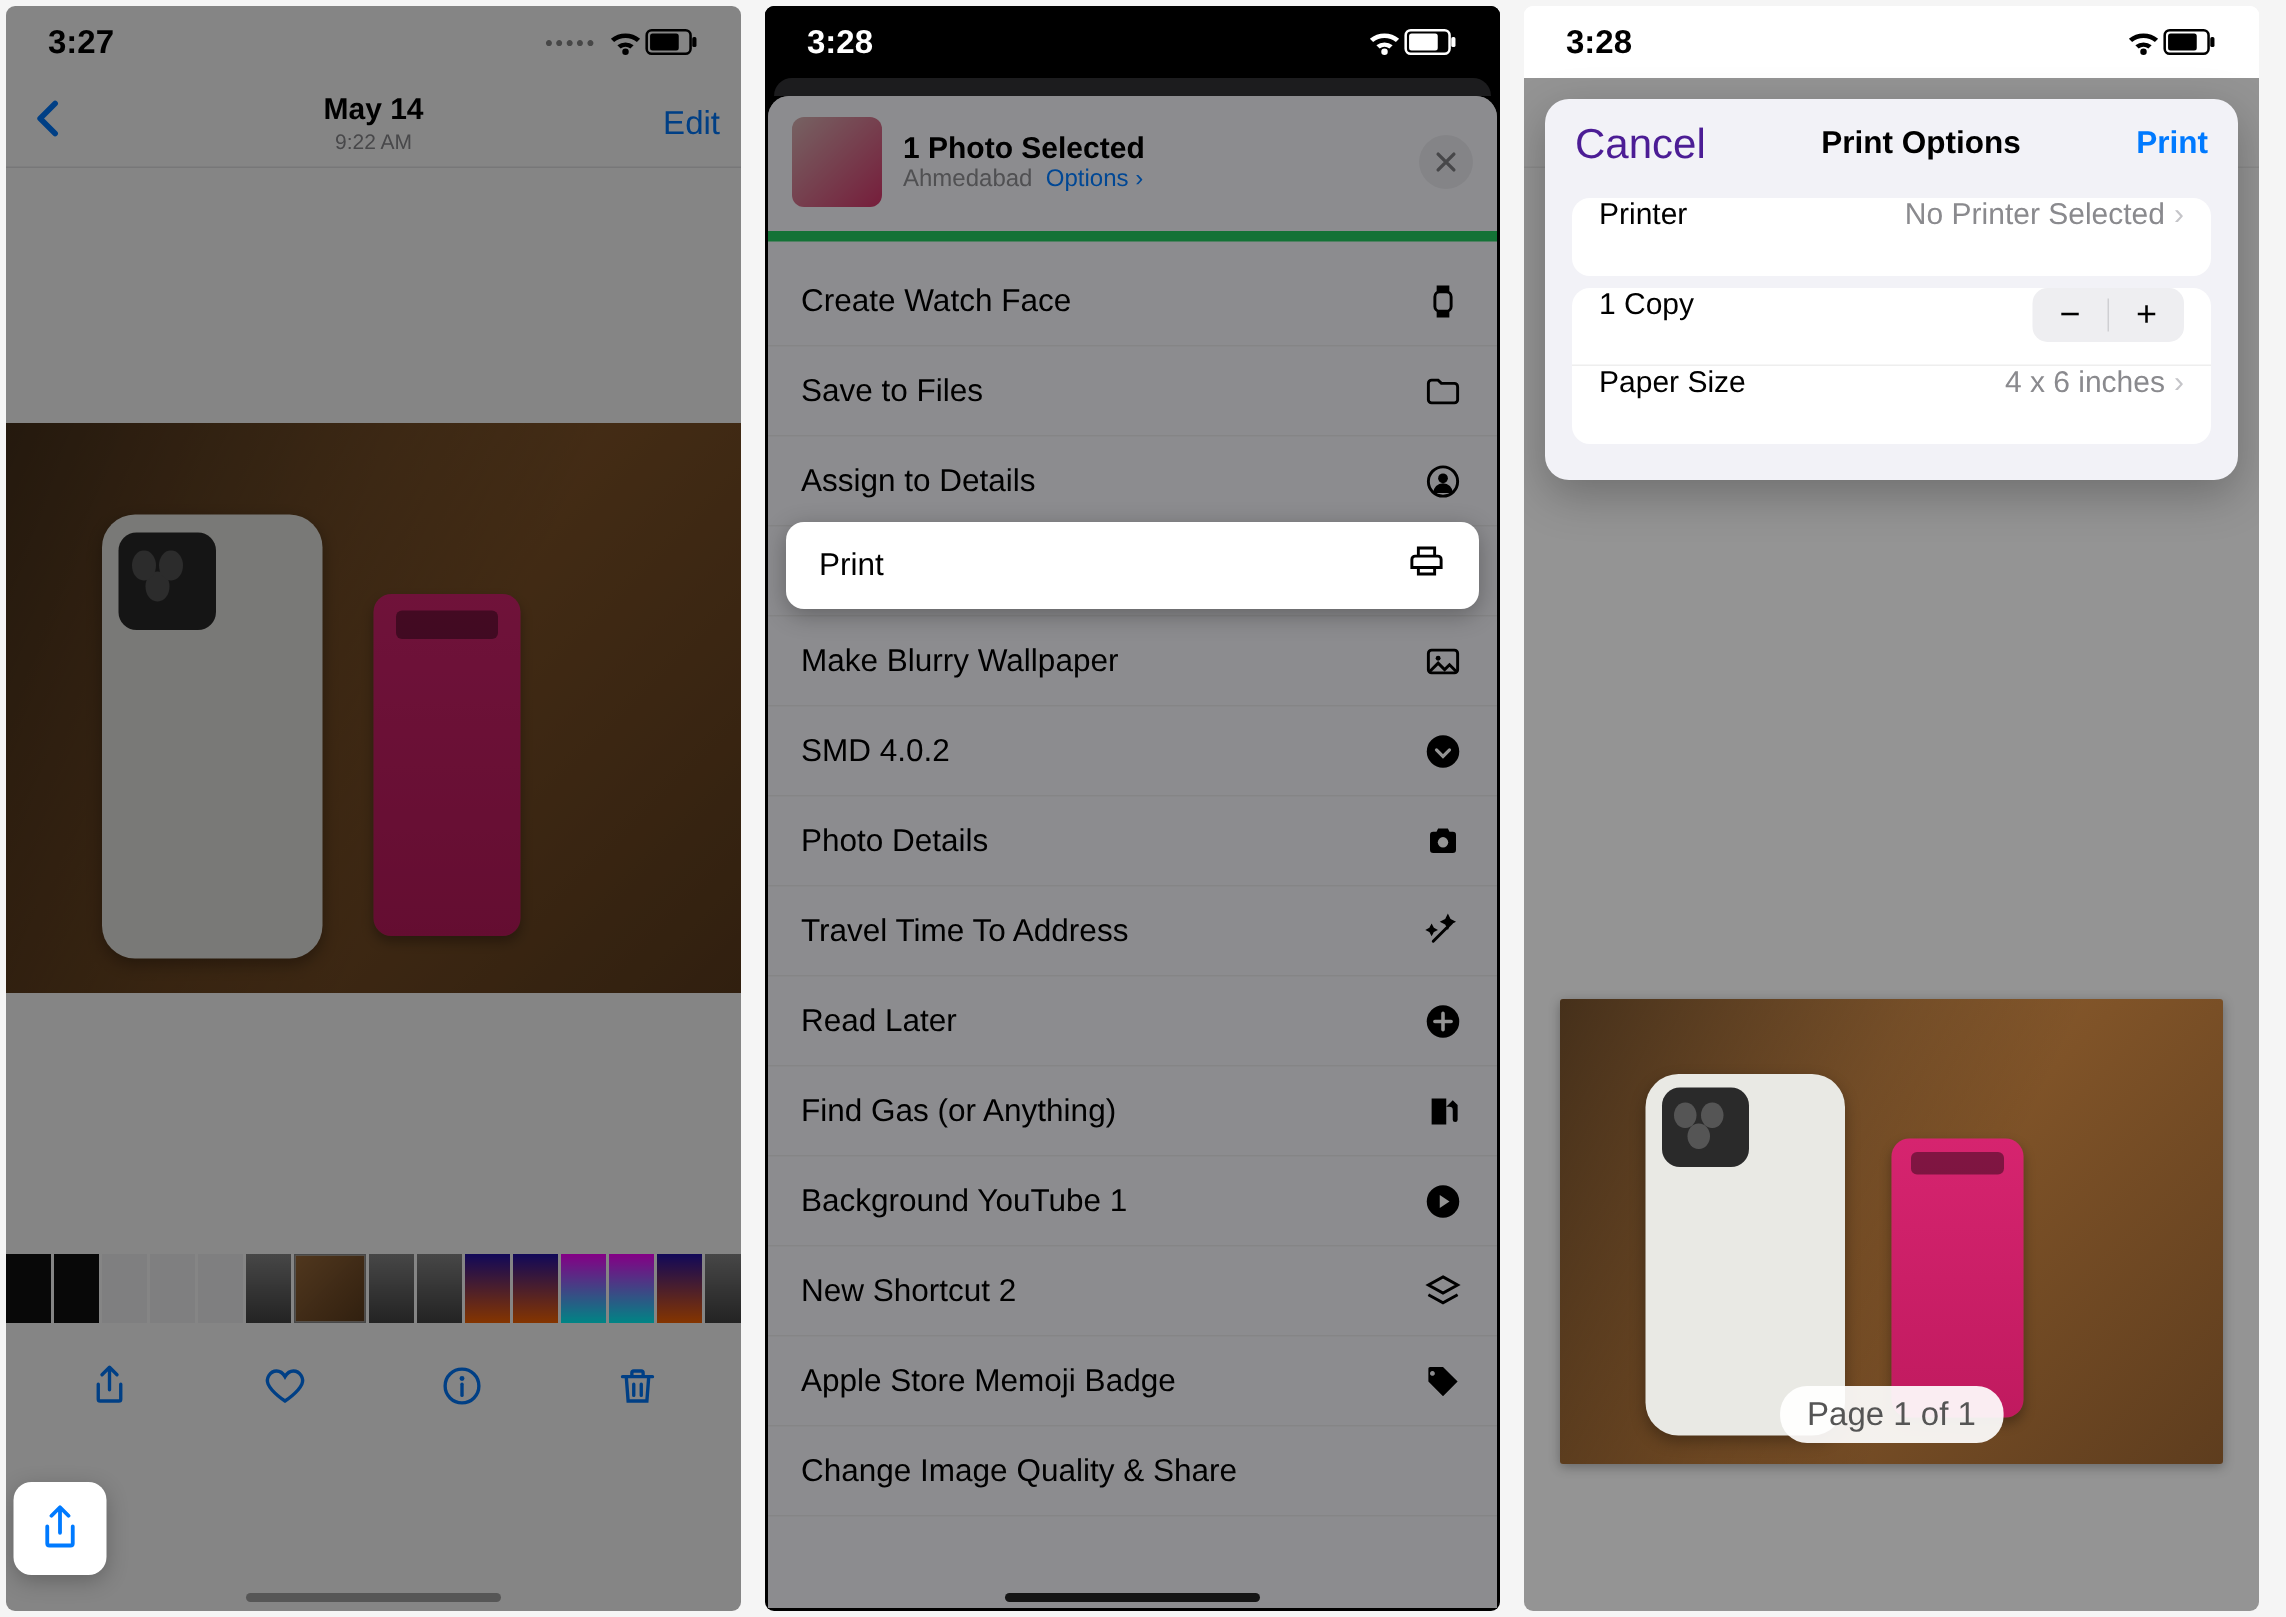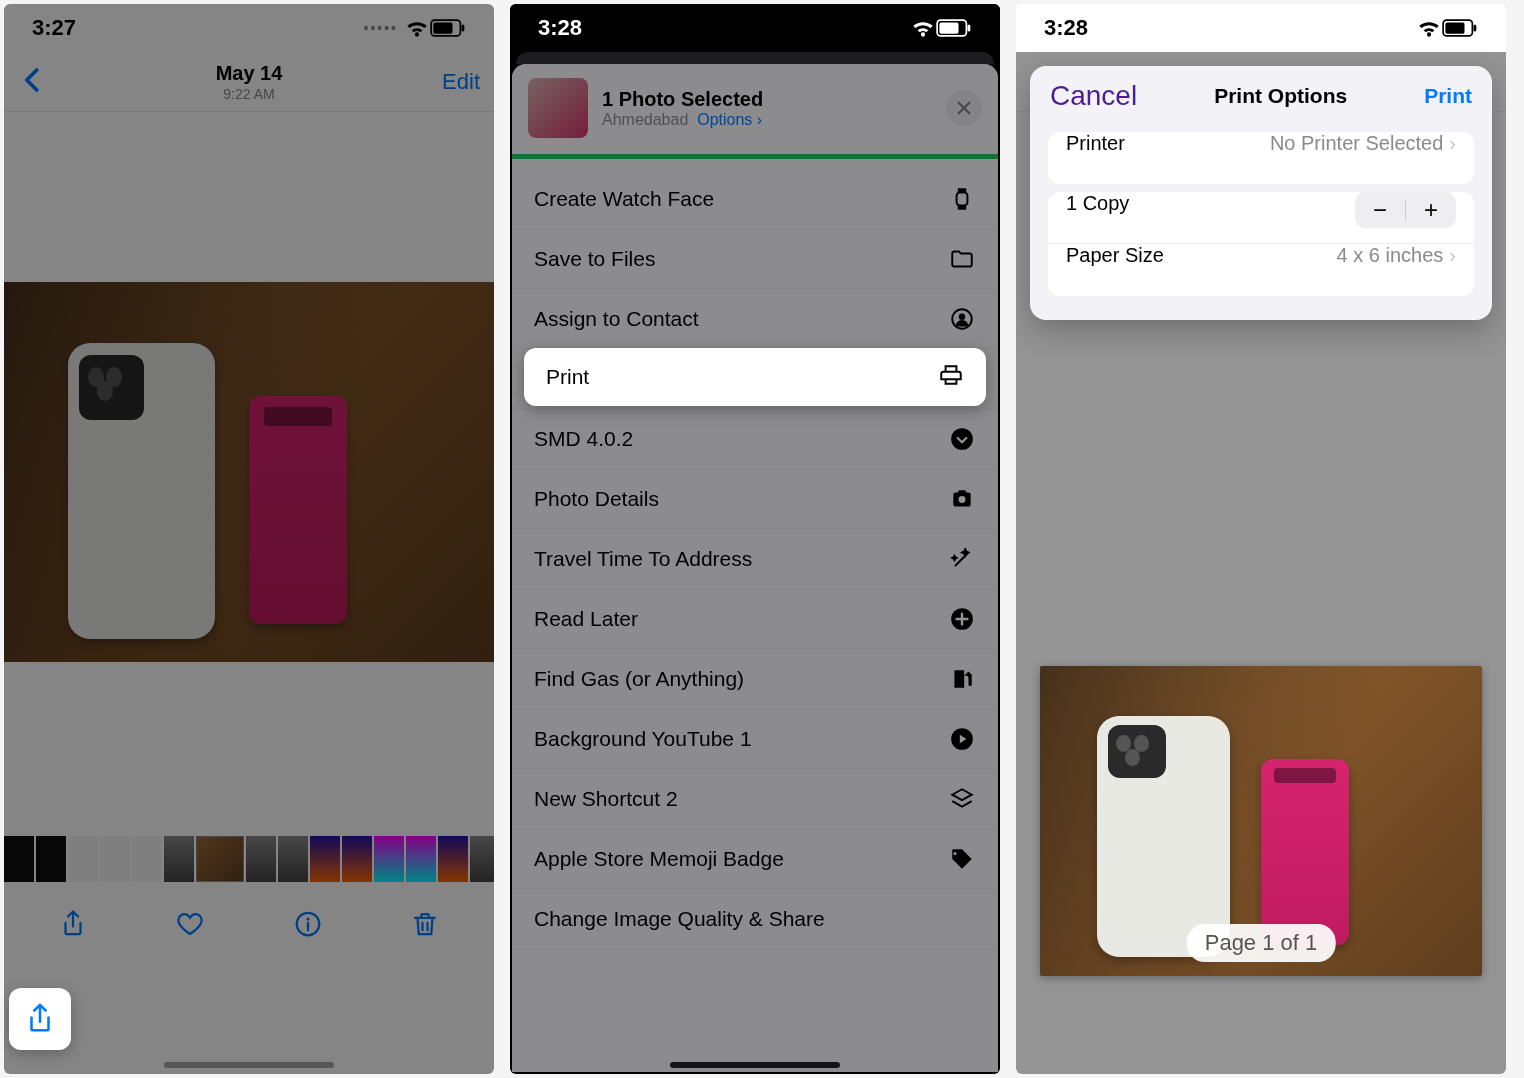--- a/index.html
+++ b/index.html
@@ -162,21 +162,21 @@
   border-radius: 14px 14px 0 0;
   margin: 0 2px;
   height: calc(100% - 62px);
   overflow: hidden;
   position: relative;
 }
 .sheet .dim-overlay { background: rgba(0,0,0,.42); }
 .share-head {
   display: flex; align-items: center; gap: 14px;
   padding: 14px 16px 16px;
-  border-bottom: 5px solid #22c55e;
+  border-bottom: 7px solid #22c55e;
 }
 .share-head .thumb-sq {
   width: 60px; height: 60px; border-radius: 8px;
   background: linear-gradient(135deg,#caa,#c36);
   position: relative; overflow: hidden;
 }
 .share-head .txt { flex: 1; }
 .share-head .t1 { font-size: 20px; font-weight: 600; }
 .share-head .t2 { font-size: 16px; color: #8a8a8e; }
 .share-head .t2 .opt { color: #007aff; }
@@ -407,34 +407,44 @@
       </div>
       <div class="action-row">
         <span>Save to Files</span>
         <span class="ico">
             <svg class="ico-svg" viewBox="0 0 24 24">
               <path fill="none" stroke="currentColor" stroke-width="1.8" d="M3 7a2 2 0 012-2h4l2 2h8a2 2 0 012 2v8a2 2 0 01-2 2H5a2 2 0 01-2-2z"></path>
             </svg>
           </span>
       </div>
       <div class="action-row">
-        <span>Assign to Contact</span>
+        <span>Assign to Details</span>
         <span class="ico">
             <svg class="ico-svg" viewBox="0 0 24 24">
               <circle cx="12" cy="12" r="9" fill="none" stroke="currentColor" stroke-width="1.8"></circle>
               <circle cx="12" cy="10" r="3" fill="currentColor"></circle>
               <path fill="currentColor" d="M6 19a6 6 0 0112 0z"></path>
             </svg>
           </span>
       </div>
       <div class="action-row">
         <span>Print</span>
         <span class="ico">
             <svg class="ico-svg" viewBox="0 0 24 24">
               <path fill="none" stroke="currentColor" stroke-width="1.8" d="M7 9V4h10v5M5 9h14a2 2 0 012 2v5h-4v4H7v-4H3v-5a2 2 0 012-2zM7 16h10"></path>
+            </svg>
+          </span>
+      </div>
+      <div class="action-row">
+        <span>Make Blurry Wallpaper</span>
+        <span class="ico">
+            <svg class="ico-svg" viewBox="0 0 24 24">
+              <rect x="3" y="5" width="18" height="14" rx="2" fill="none" stroke="currentColor" stroke-width="1.8"></rect>
+              <circle cx="9" cy="10" r="1.5" fill="currentColor"></circle>
+              <path fill="none" stroke="currentColor" stroke-width="1.8" d="M4 18l5-5 4 4 3-3 4 4"></path>
             </svg>
           </span>
       </div>
       <div class="action-row">
         <span>SMD 4.0.2</span>
         <span class="ico">
             <svg class="ico-svg" viewBox="0 0 24 24">
               <circle cx="12" cy="12" r="10" fill="currentColor"></circle>
               <path stroke="#fff" stroke-width="2" fill="none" stroke-linecap="round" d="M8 11l4 4 4-4"></path>
             </svg>

